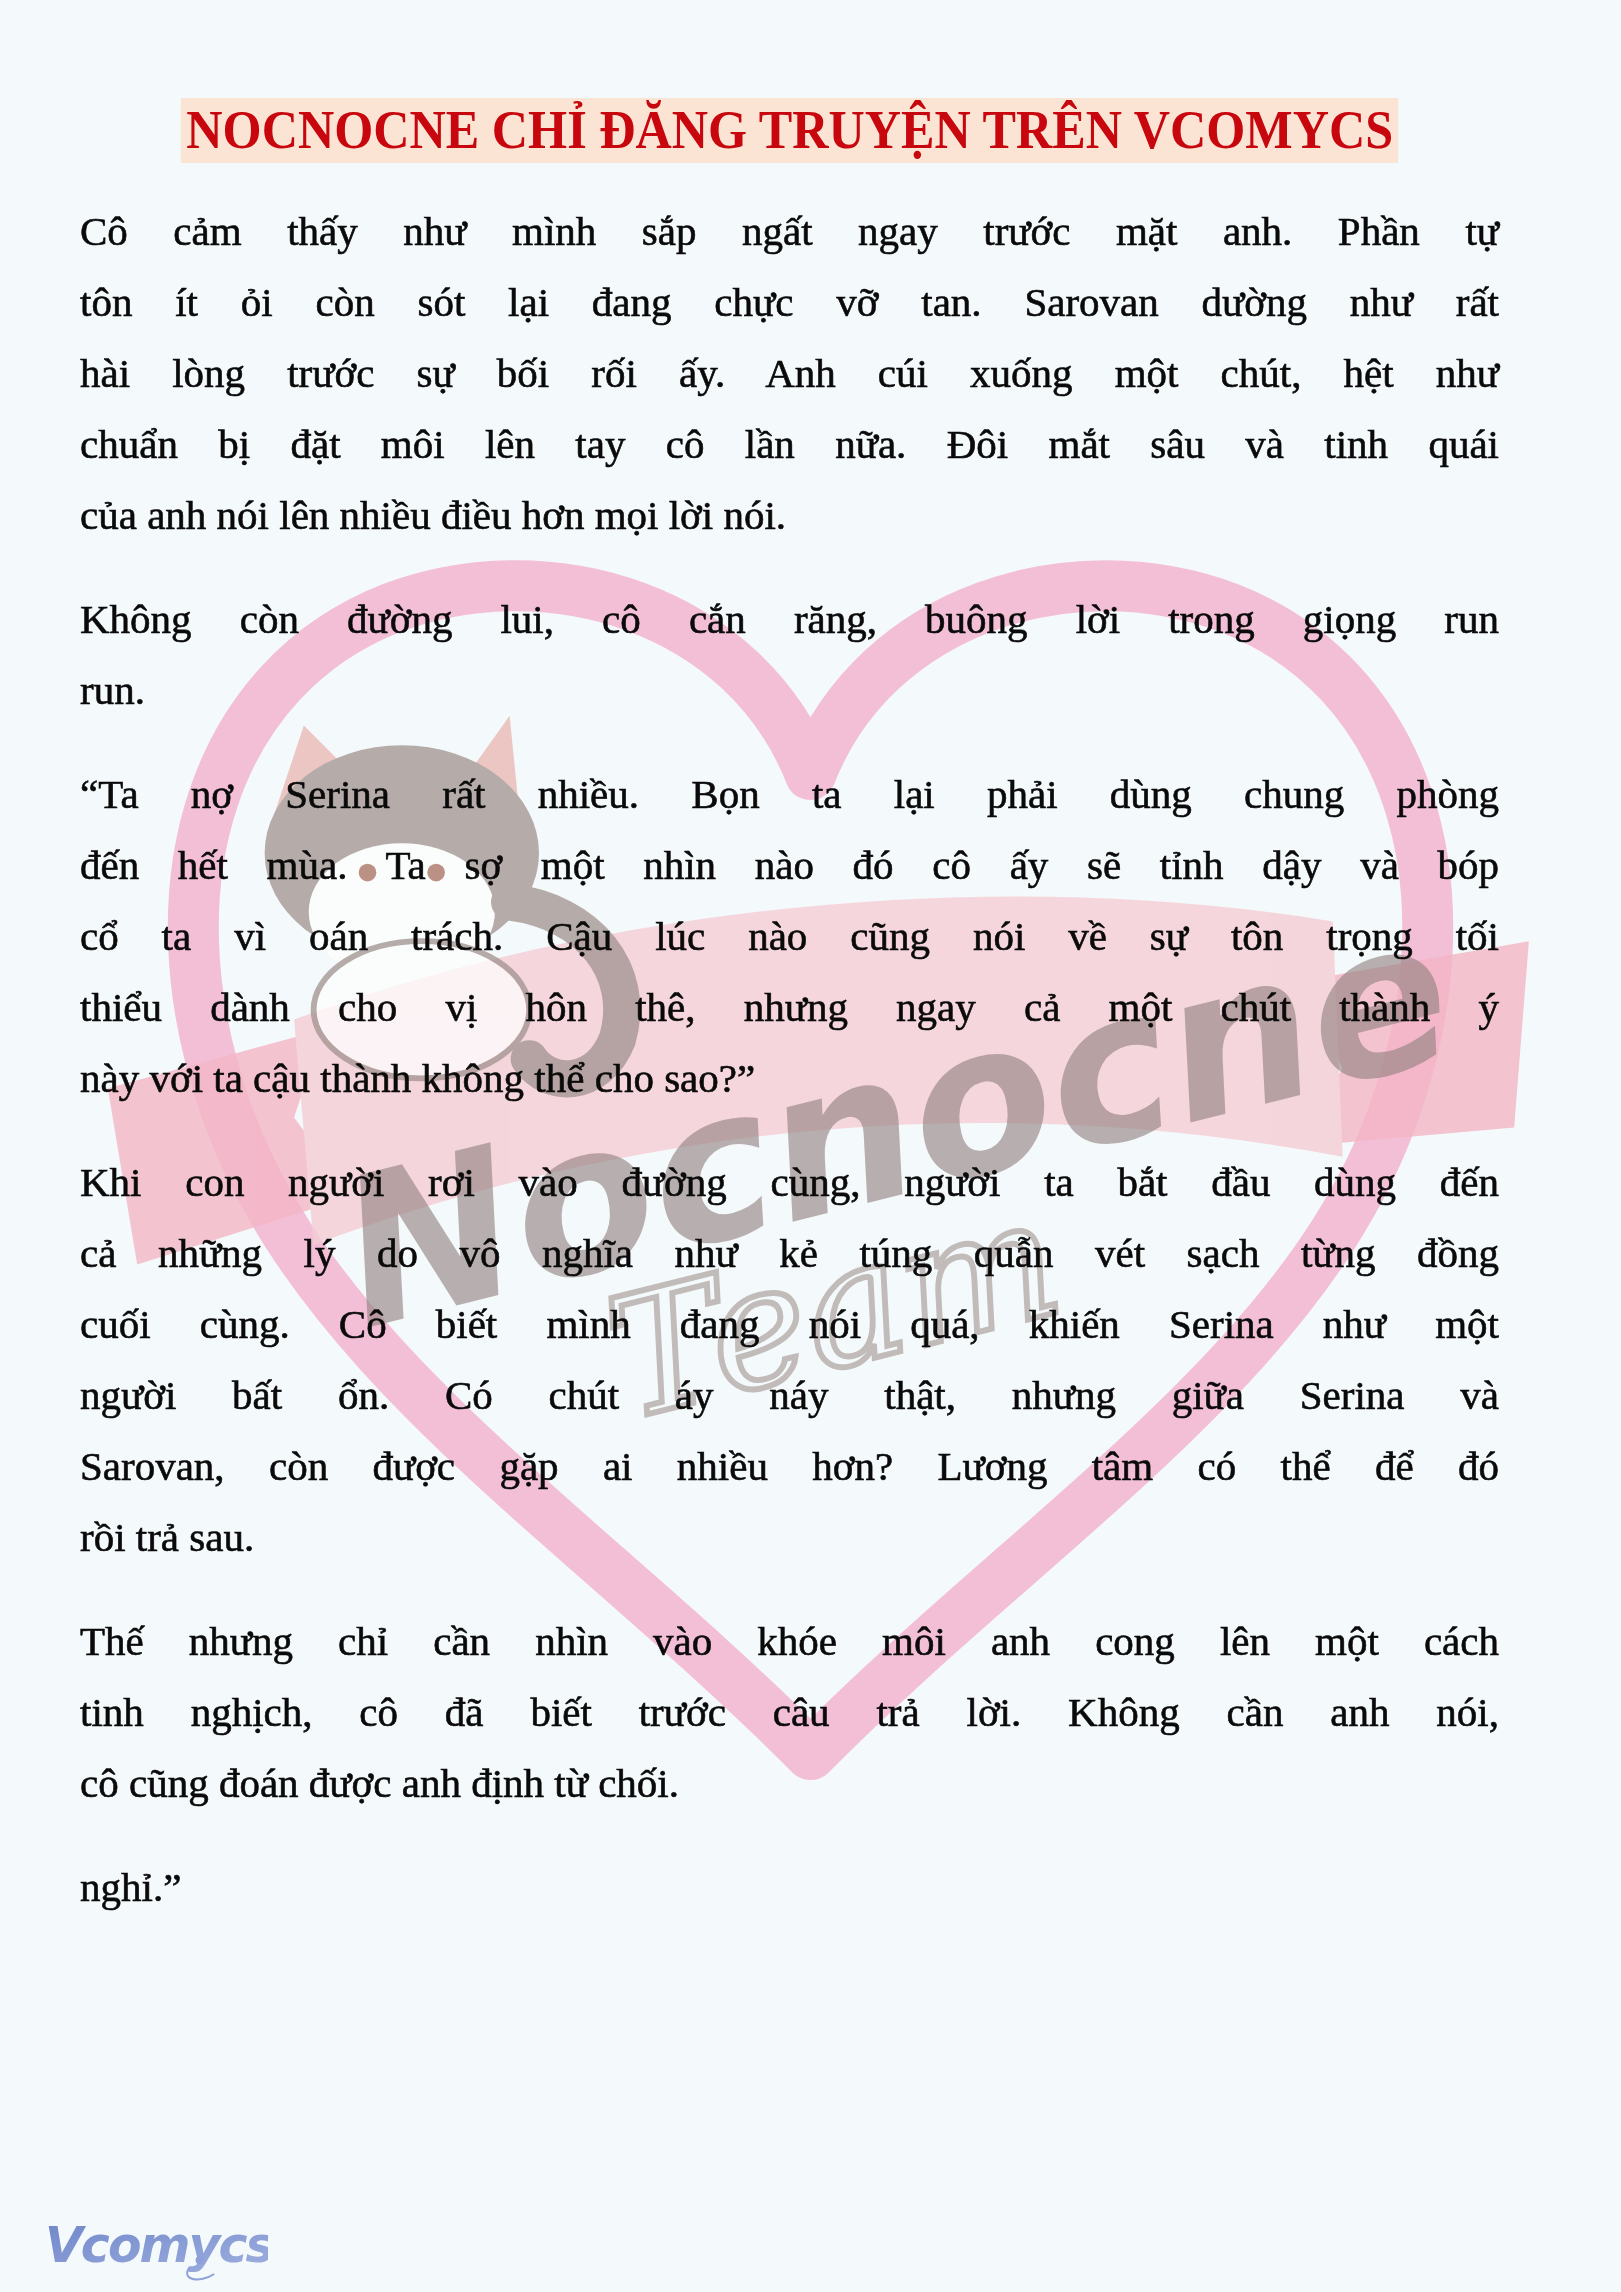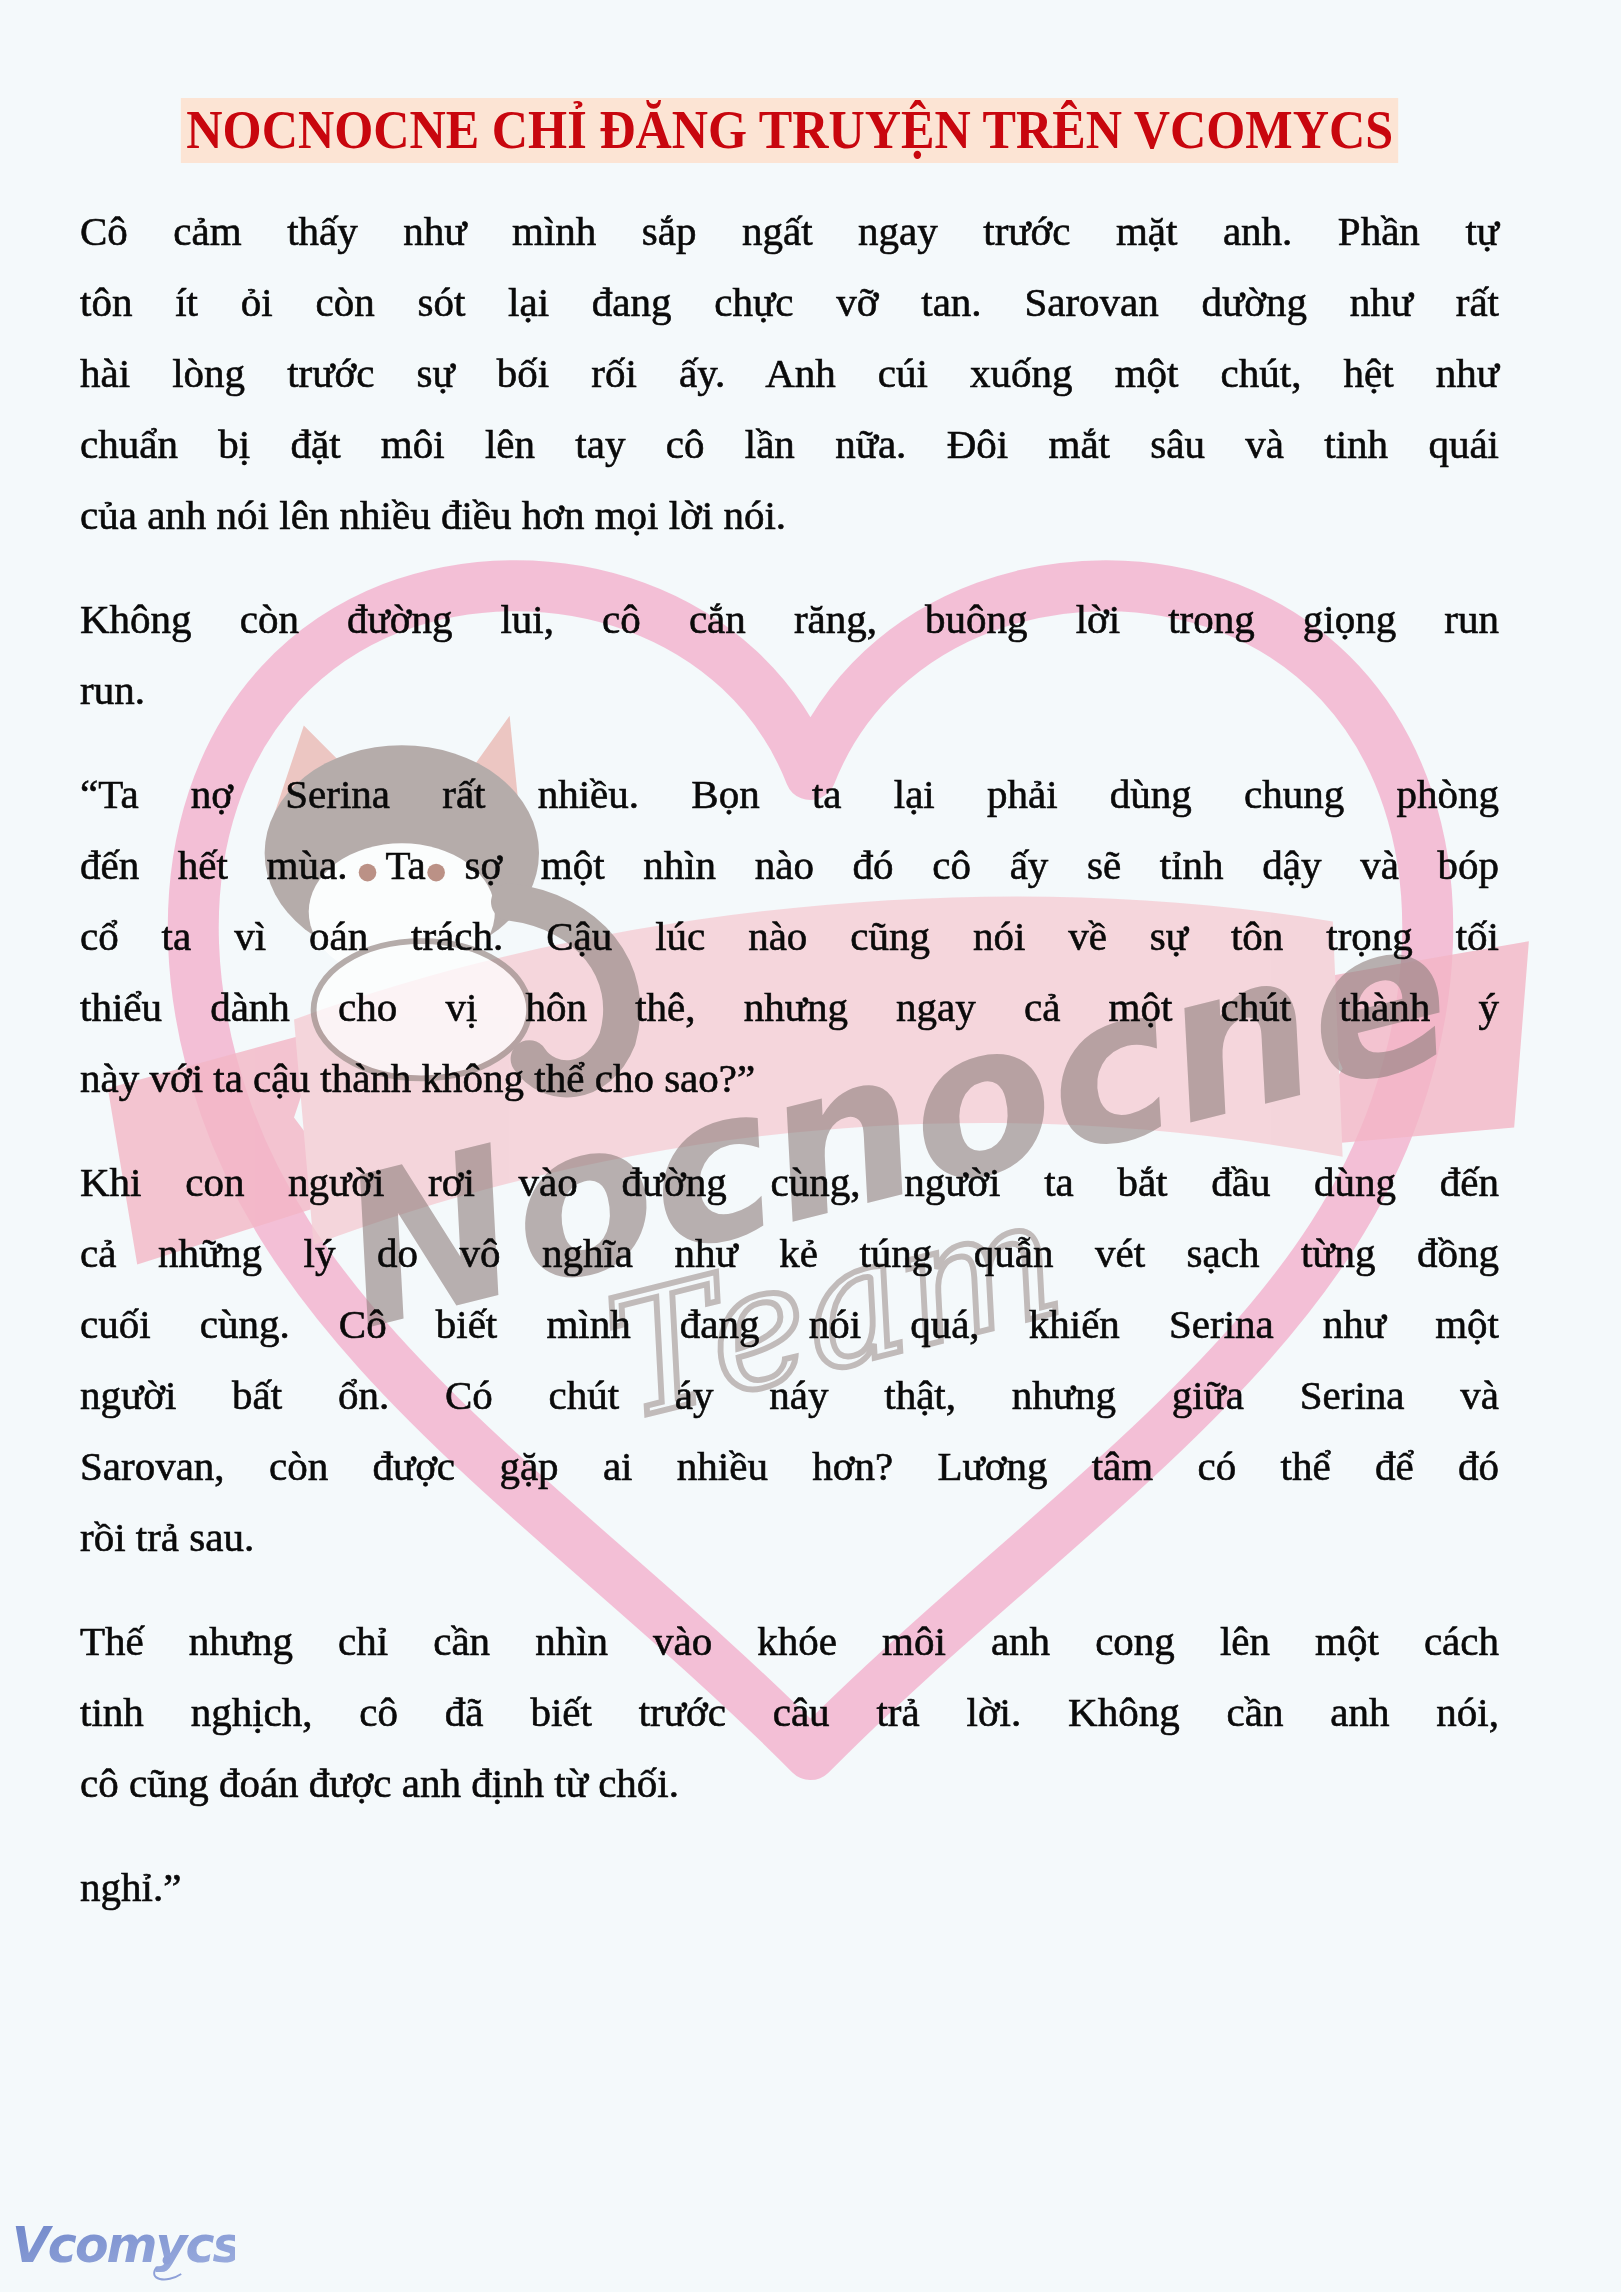--- a/index.html
+++ b/index.html
@@ -62,21 +62,21 @@
       display: block;
       text-align: justify;
       text-align-last: justify;
       white-space: nowrap;
     }
     .para .line.last {
       text-align-last: left;
     }
     .footer-logo {
       position: absolute;
-      left: 10px;
+      left: 43px;
       top: 2213px;
       z-index: 1;
     }
   </style>
 </head>
 <body>
 
 <svg class="watermark" viewBox="0 0 1654 2339" xmlns="http://www.w3.org/2000/svg">
 
   <path d="M827,790

